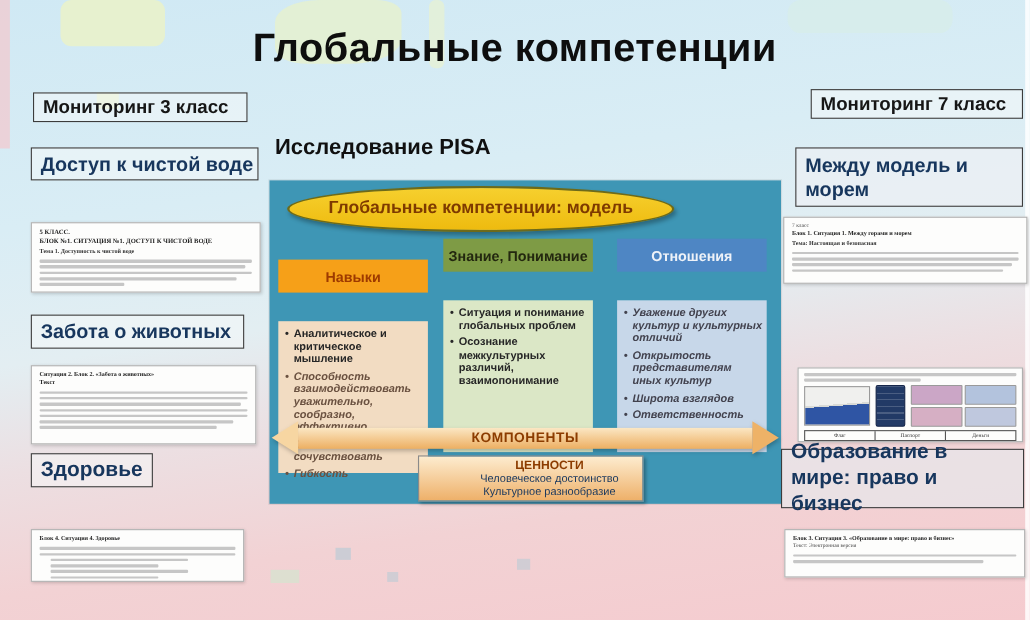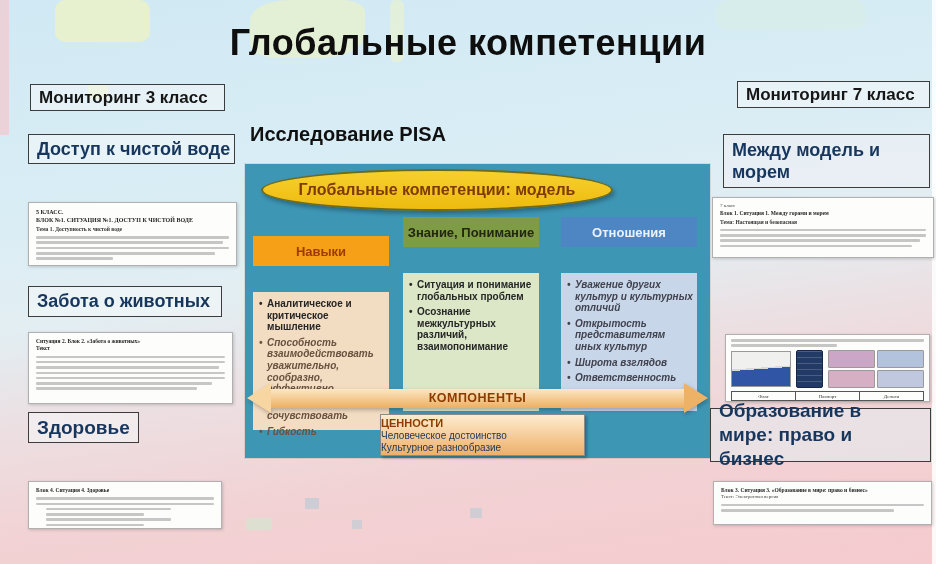--- a/index.html
+++ b/index.html
@@ -127,21 +127,21 @@
   .ah-l { border-right:24px solid #f7d6a2; }
   .ah-r { border-left:24px solid #eeb267; }
   .abar { flex:1; height:19px; background:linear-gradient(180deg,#fbe7c4,#edaf62);
           display:flex; align-items:center; justify-content:center; }
   .abar span { font-size:12.5px; font-weight:700; color:#8c3c00; letter-spacing:.5px; }
 
   .values {
     position:absolute; left:135px; top:250px; width:205px; height:42px; z-index:4;
     background:linear-gradient(180deg,#fdeccf,#eeb069); border:1px solid #8a8a8a;
     box-shadow:2px 2px 3px rgba(0,0,0,.3);
-    display:flex; flex-direction:column; justify-content:center;
+    display:flex; flex-direction:column; align-items:center; justify-content:center;padding-left:34px;
   }
   .vt { font-size:11px; font-weight:700; color:#8c3c00; line-height:1.2; }
   .vl { font-size:10px; font-weight:400; color:#17365d; line-height:1.15; }
 </style>
 </head>
 <body>
 
 <div class="slide">
 
   <div class="deco d-pink-left"></div>

